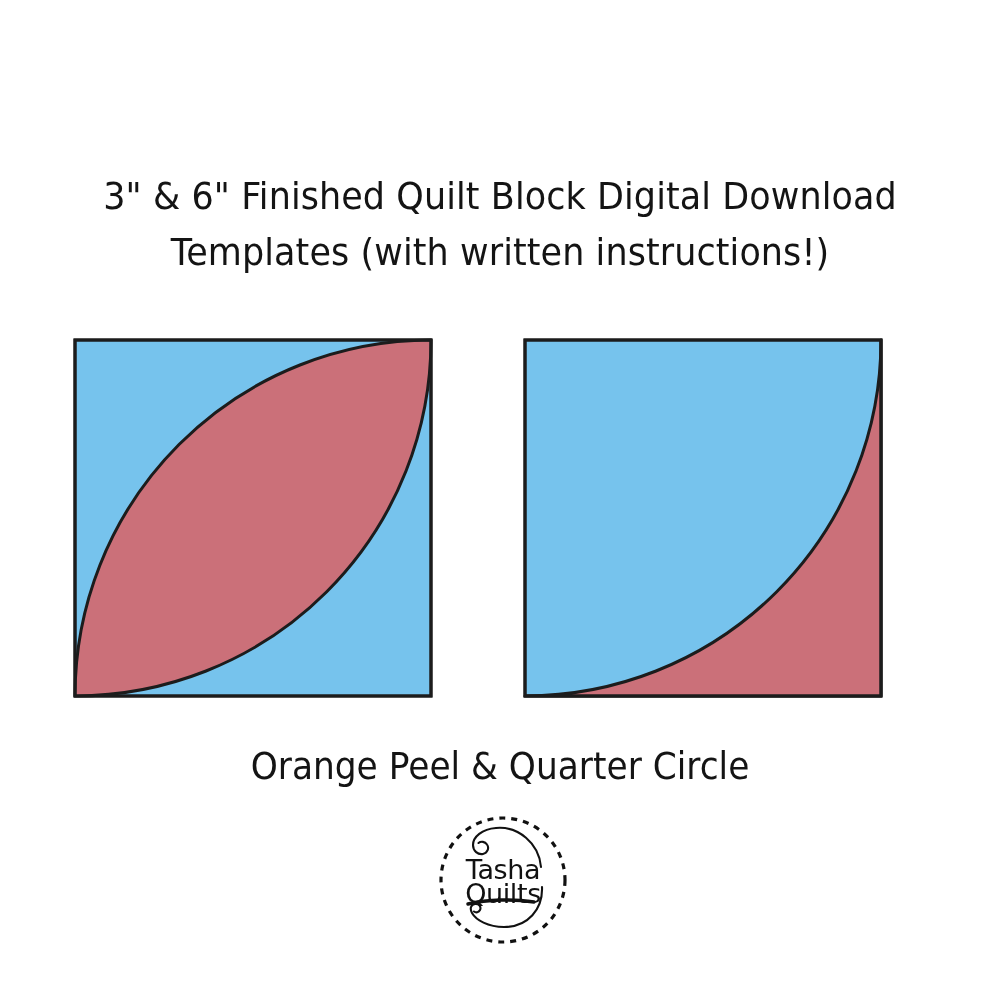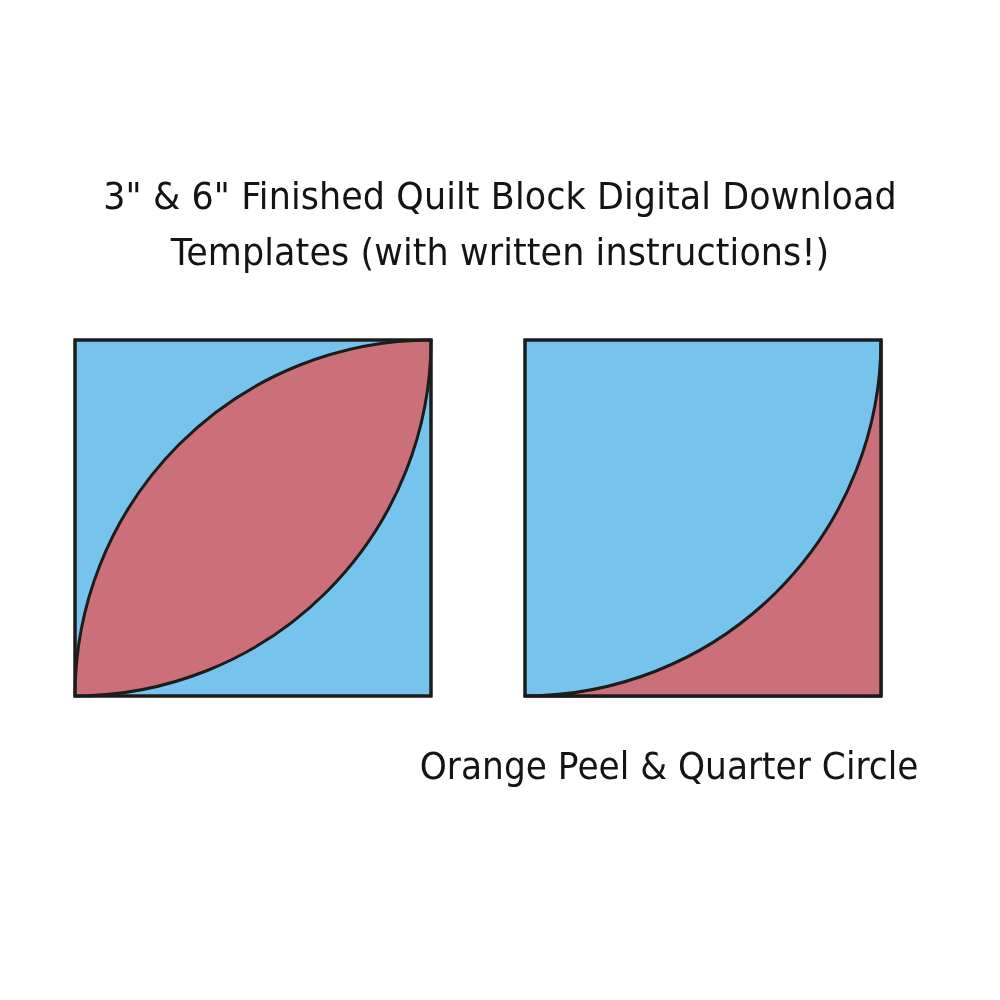--- a/index.html
+++ b/index.html
@@ -61,21 +61,21 @@
   }
   #block-left  { left: 72px;  top: 337px; }
   #block-right { left: 522px; top: 337px; }
 
   
   .caption-block {
     position: absolute;
     left: 50px;
     top: 742px;
     width: 900px;
-    text-align: right;
+    text-align: center;
   }
   .caption-text {
     font-family: "DejaVu Sans", "Liberation Sans", sans-serif;
     font-size: 37px;
     font-weight: 400;
     line-height: 50px;
     color: #141414;
     white-space: nowrap;
     transform: scaleX(0.93);
     transform-origin: center center;
@@ -130,14 +130,40 @@
 
       <rect x="3" y="3" width="356" height="356" fill="none" stroke="#1c1c1c" stroke-width="3"></rect>
     </svg>
 
   </div>
 
   <div class="caption-block">
     <div class="caption-text">Orange Peel &amp; Quarter Circle</div>
   </div>
 
+  <div class="logo-wrap">
+    <svg width="130" height="130" viewBox="0 0 130 130">
+
+      <circle cx="65" cy="65" r="62" fill="none" stroke="#111111" stroke-width="3.2" stroke-dasharray="6 6" stroke-linecap="butt"></circle>
+
+      <path d="M 103 52
+               C 101 28, 80 11, 58 13
+               C 44 14, 35 22, 35 30
+               C 35 36, 40 40, 45 39
+               C 49.5 38, 51.5 33, 49 29.5
+               C 47 26.5, 43 26, 40.5 28" fill="none" stroke="#111111" stroke-width="2.1" stroke-linecap="round"></path>
+
+      <path d="M 104 72
+               C 105 94, 90 112, 66 112
+               C 50 112, 38 105, 34 98
+               C 31.5 93.5, 33 89.5, 37 89
+               C 41 88.5, 43.5 92, 42 95
+               C 40.8 97.4, 38 98, 36 96.5" fill="none" stroke="#111111" stroke-width="2.1" stroke-linecap="round"></path>
+
+      <path d="M 30 89 C 50 84, 76 84, 96 87" fill="none" stroke="#111111" stroke-width="3.4" stroke-linecap="round"></path>
+
+      <text class="logo-text-line" x="65" y="64" text-anchor="middle">Tasha</text>
+      <text class="logo-text-line" x="65" y="88" text-anchor="middle">Quilts</text>
+
+    </svg>
+  </div>
 
 </div>
 
 </body></html>

